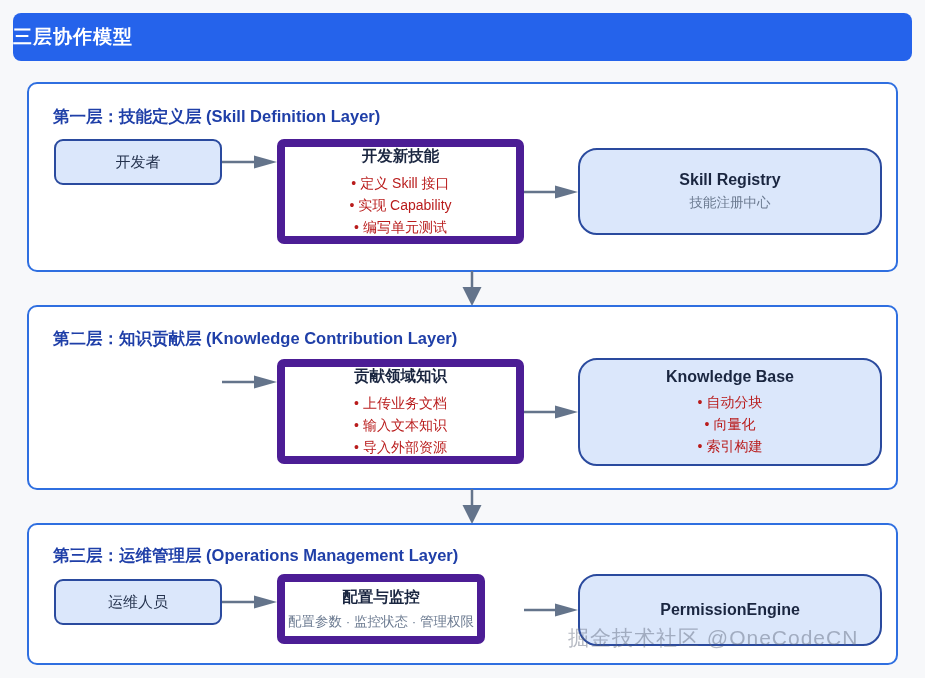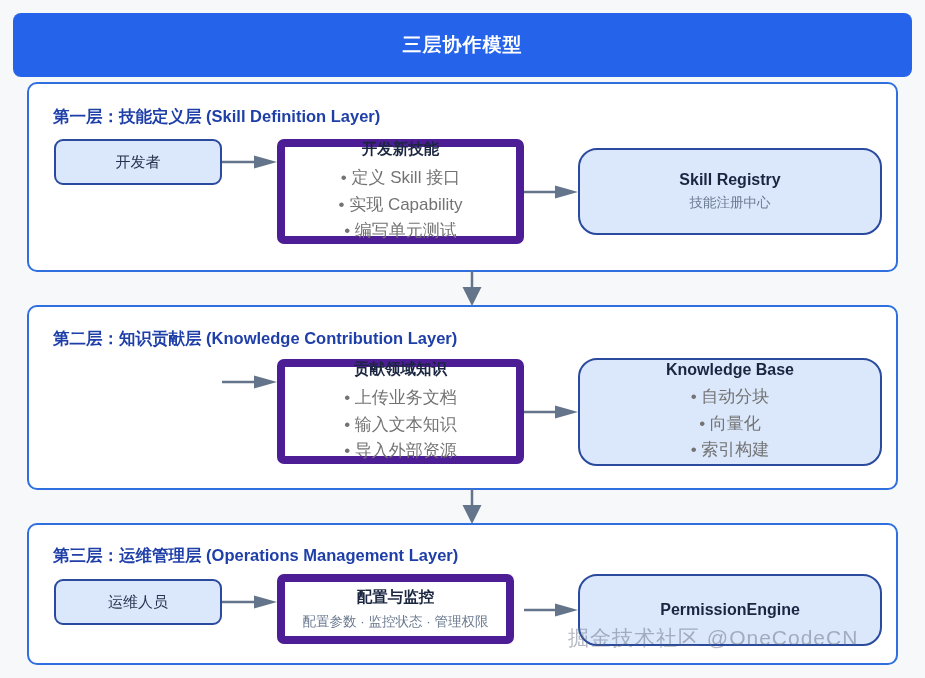--- a/index.html
+++ b/index.html
@@ -20,26 +20,26 @@
     width: 925px;
     height: 678px;
   }
 
   
   .header-bar {
     position: absolute;
     left: 13px;
     top: 13px;
     width: 899px;
-    height: 64px;
+    height: 48px;
     background: #2563eb;
     border-radius: 8px;
     display: flex;
     align-items: center;
-    justify-content: center;
+    justify-content: flex-start;
   }
   .header-title {
     color: #ffffff;
     font-size: 19px;
     font-weight: bold;
     letter-spacing: 1px;
   }
 
   
   .layer {
@@ -110,42 +110,42 @@
     margin-top: 5px;
   }
   .node-bullets {
     margin-top: 6px;
     display: flex;
     flex-direction: column;
     align-items: center;
     gap: 2px;
   }
   .node-bullets .bullet {
-    color: #737373;
-    font-size: 17px;
+    color: #b91c1c;
+    font-size: 14px;
     line-height: 1.45;
     white-space: nowrap;
   }
   .node-bullets .bullet::before {
     content: "\2022\00a0";
   }
 
   
   #node-developer    { left: 54px;  top: 139px; width: 168px; height: 46px; }
   #node-new-skill    { left: 277px; top: 139px; width: 247px; height: 105px; }
   #node-skill-registry { left: 578px; top: 148px; width: 304px; height: 87px; }
 
   
   #node-enduser          { left: 54px;  top: 359px; width: 168px; height: 46px; }
   #node-contribute       { left: 277px; top: 359px; width: 247px; height: 105px; }
   #node-knowledge-base   { left: 578px; top: 358px; width: 304px; height: 108px; }
 
   
   #node-ops            { left: 54px;  top: 579px; width: 168px; height: 46px; }
-  #node-config-monitor { left: 277px; top: 574px; width: 237px; height: 70px; }
+  #node-config-monitor { left: 277px; top: 574px; width: 208px; height: 70px; }
   #node-permission     { left: 578px; top: 574px; width: 304px; height: 72px; }
 
   
   .arrow-h {
     position: absolute;
     height: 14px;
     display: block;
   }
   .arrow-v {
     position: absolute;

